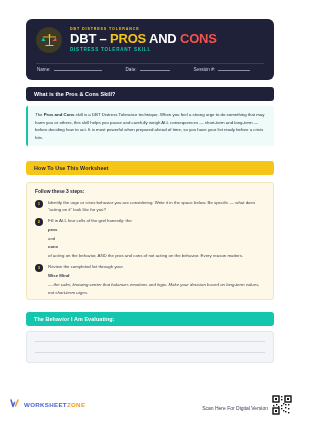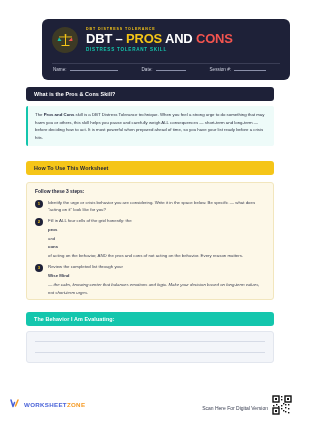--- a/index.html
+++ b/index.html
@@ -6,21 +6,21 @@
   html, body {
     width: 300px; height: 424px;
     background: #ffffff;
     font-family: "Liberation Sans", sans-serif;
     overflow: hidden;
   }
   .page { position: relative; width: 300px; height: 424px; background: #fff; }
 
   
   .hdr {
-    position: absolute; left: 42px; top: 19px; width: 248px; height: 61px;
+    position: absolute; left: 26px; top: 19px; width: 248px; height: 61px;
     background: #1e2138; border-radius: 6px;
     padding: 8px 10px 0 10px;
   }
   .hdr-top { display: flex; align-items: center; gap: 8px; }
   .logo-circle {
     width: 26px; height: 26px; border-radius: 50%;
     background: #3d3a25; flex: 0 0 26px;
     display: flex; align-items: center; justify-content: center;
   }
   .hdr-txt { display: flex; flex-direction: column; justify-content: center; }

